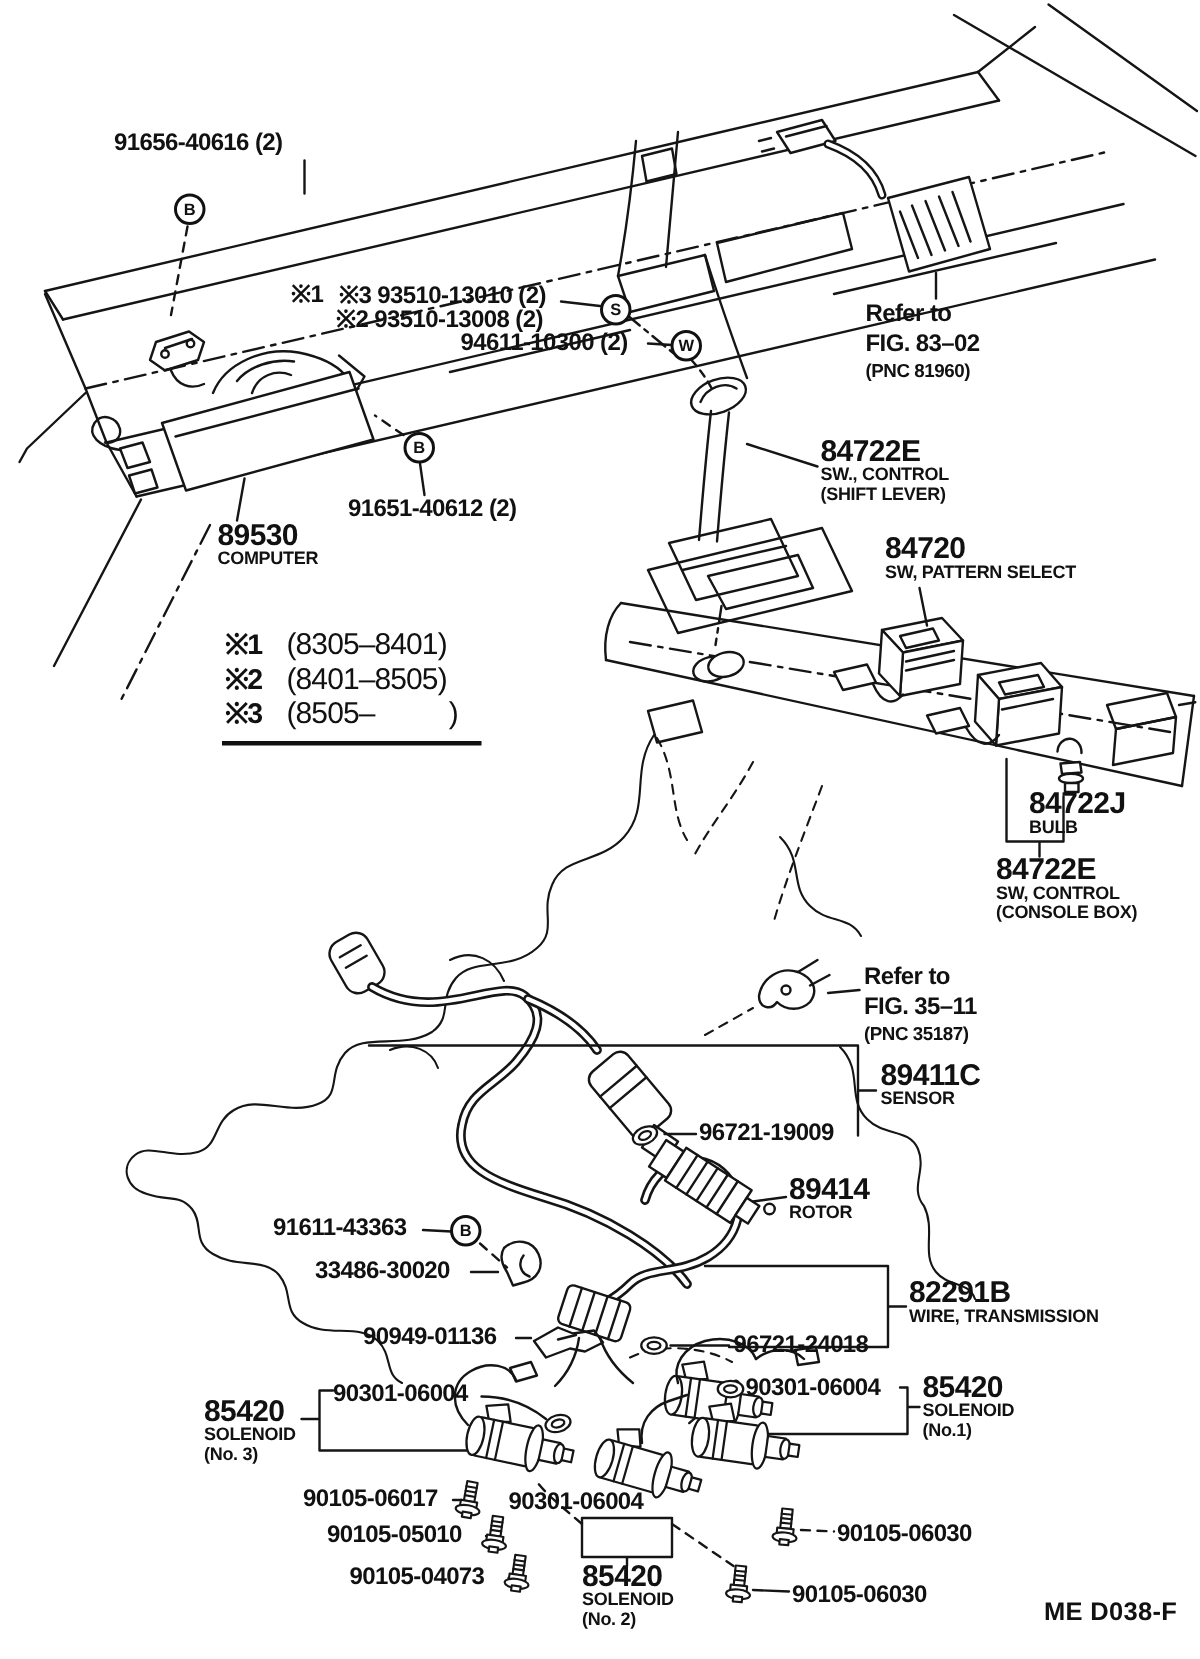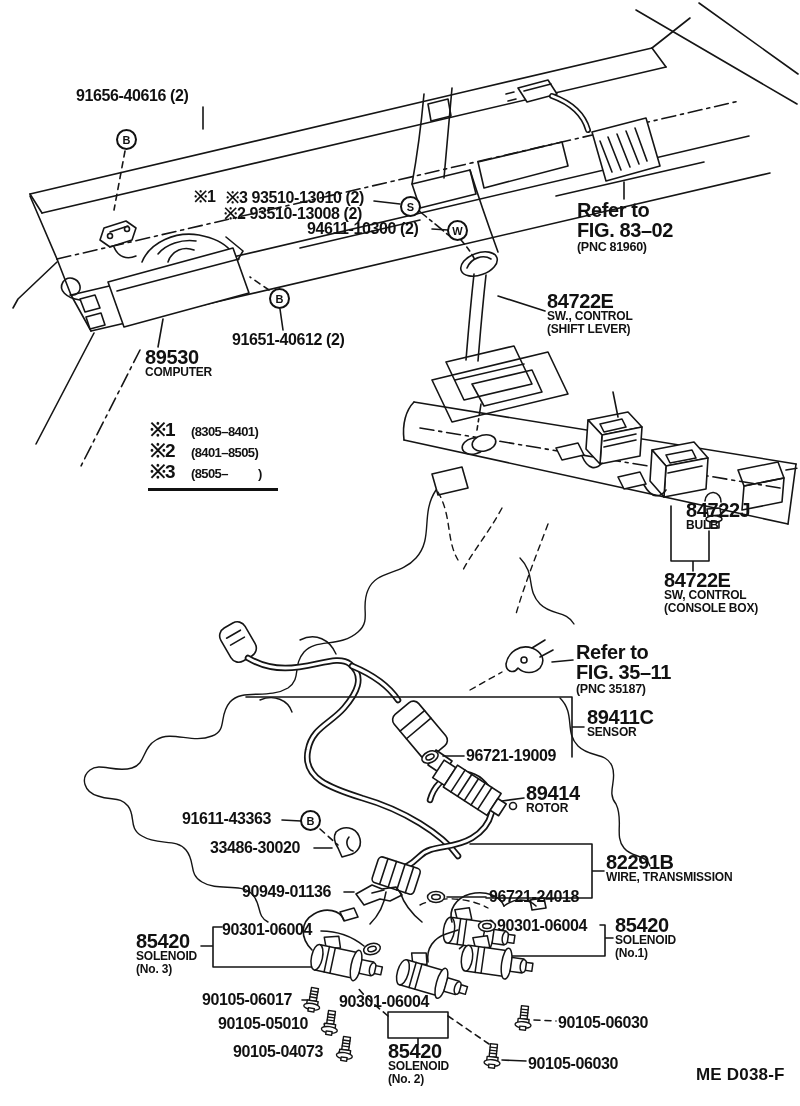--- a/index.html
+++ b/index.html
@@ -3,30 +3,30 @@
 <meta charset="utf-8">
 <style>
   html,body{margin:0;padding:0;background:#fff}
   .page{position:relative;width:800px;height:1106px;background:#ffffff;overflow:hidden;
         font-family:"Liberation Sans",sans-serif;color:#111}
   .art{position:absolute;left:0;top:0;pointer-events:none}
   .lbl{position:absolute;font-weight:bold;letter-spacing:-0.4px;line-height:1.04;white-space:nowrap;color:#111}
   .pn{font-size:16px}
   .pn2{font-size:20px;line-height:17px}
   .sub{font-size:12px;line-height:12.5px;letter-spacing:-0.2px}
-  .ref{font-size:20px;line-height:20px}
+  .ref{font-size:16px;line-height:20px}
   .pnc{font-size:12.5px;line-height:14px;letter-spacing:-0.3px}
   .blk{display:block}
   .circ{position:absolute;width:17px;height:17px;border:2px solid #111;border-radius:50%;
         display:flex;align-items:center;justify-content:center;
         font-weight:bold;font-size:11px;background:#fff;color:#111}
   .legend{position:absolute;border-bottom:3px solid #111;padding:0 16px 6px 2px}
   .lg-row{display:flex;align-items:baseline;gap:9px}
   .lg-sym{font-size:19px;font-weight:bold;line-height:21px;width:32px;letter-spacing:-1px}
-  .lg-range{font-size:13px;font-weight:bold;white-space:pre;letter-spacing:-0.6px}
+  .lg-range{font-size:20px;font-weight:normal;white-space:pre;letter-spacing:-0.6px}
   .footer{font-size:17px;font-weight:bold;letter-spacing:0.2px}
 </style>
 </head>
 <body>
 
 <div class="page">
 
 <svg class="art" width="800" height="1106" viewBox="0 0 800 1106">
 <defs>
   <g id="bolt" stroke="#151515" fill="#fff" stroke-width="1.4">
@@ -303,37 +303,41 @@
 </div>
 
 <div class="circ" style="left:269px;top:288px">B</div>
 <div class="lbl pn" style="left:232px;top:332px">91651-40612 (2)</div>
 
 <div class="lbl" style="left:145px;top:349px">
   <span class="blk pn2">89530</span>
   <span class="blk sub">COMPUTER</span>
 </div>
 
+<div class="lbl" style="left:590px;top:358px">
+  <span class="blk pn2">84720</span>
+  <span class="blk sub">SW, PATTERN SELECT</span>
+</div>
 
 <div class="legend" style="left:148px;top:419px">
   <div class="lg-row">
     <span class="lg-sym">※1</span>
     <span class="lg-range">(8305–8401)</span>
   </div>
   <div class="lg-row">
     <span class="lg-sym">※2</span>
     <span class="lg-range">(8401–8505)</span>
   </div>
   <div class="lg-row">
     <span class="lg-sym">※3</span>
     <span class="lg-range">(8505–          )</span>
   </div>
 </div>
 
-<div class="lbl" style="left:686px;top:502px">
+<div class="lbl" style="left:686px;top:528px">
   <span class="blk pn2">84722J</span>
   <span class="blk sub">BULB</span>
 </div>
 
 <div class="lbl" style="left:664px;top:572px">
   <span class="blk pn2">84722E</span>
   <span class="blk sub">SW, CONTROL</span>
   <span class="blk sub">(CONSOLE BOX)</span>
 </div>
 

